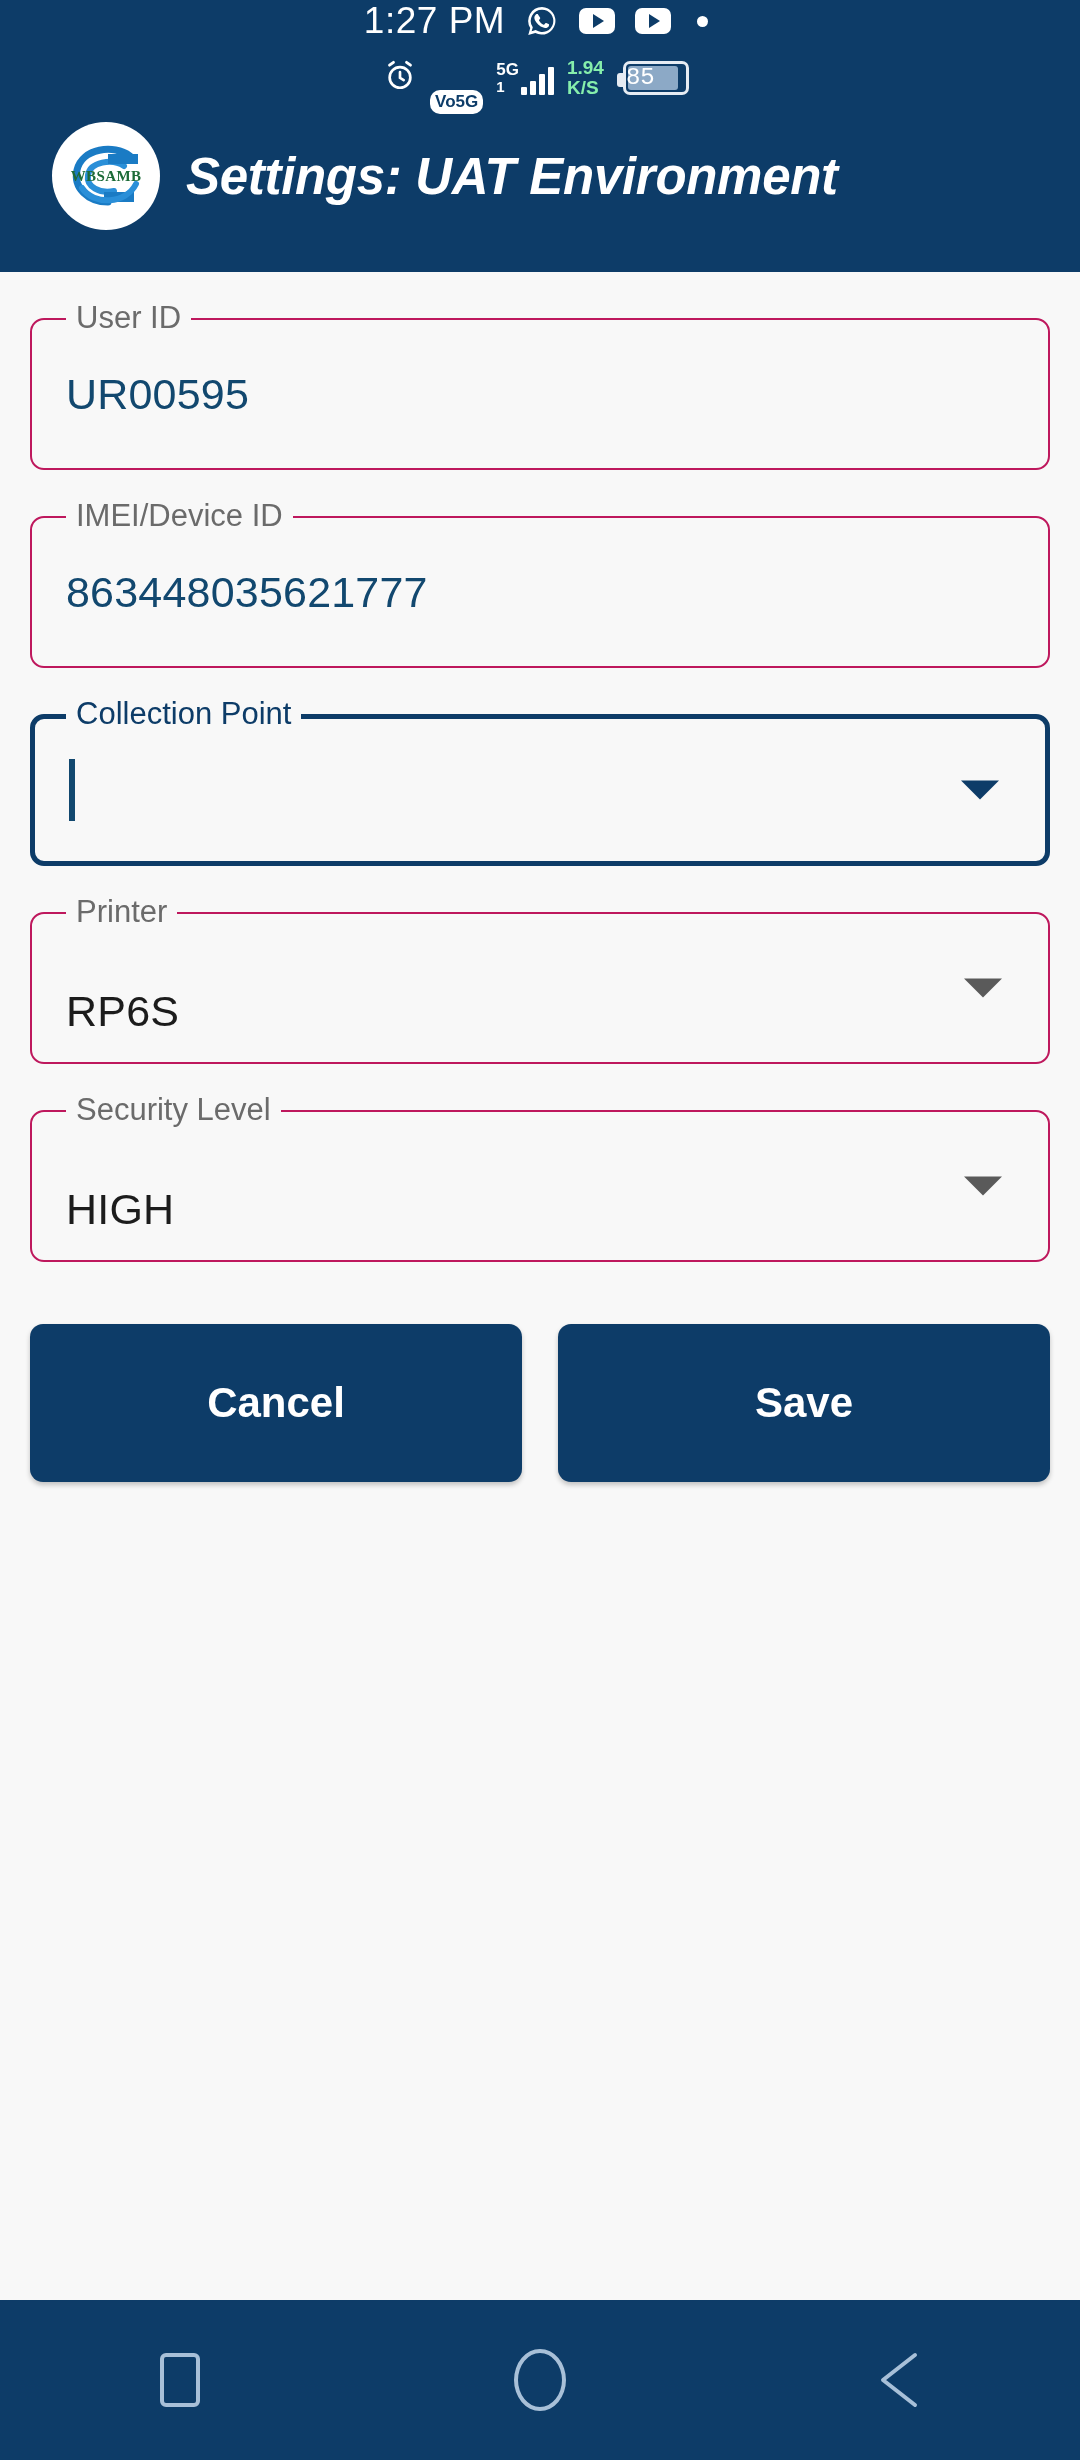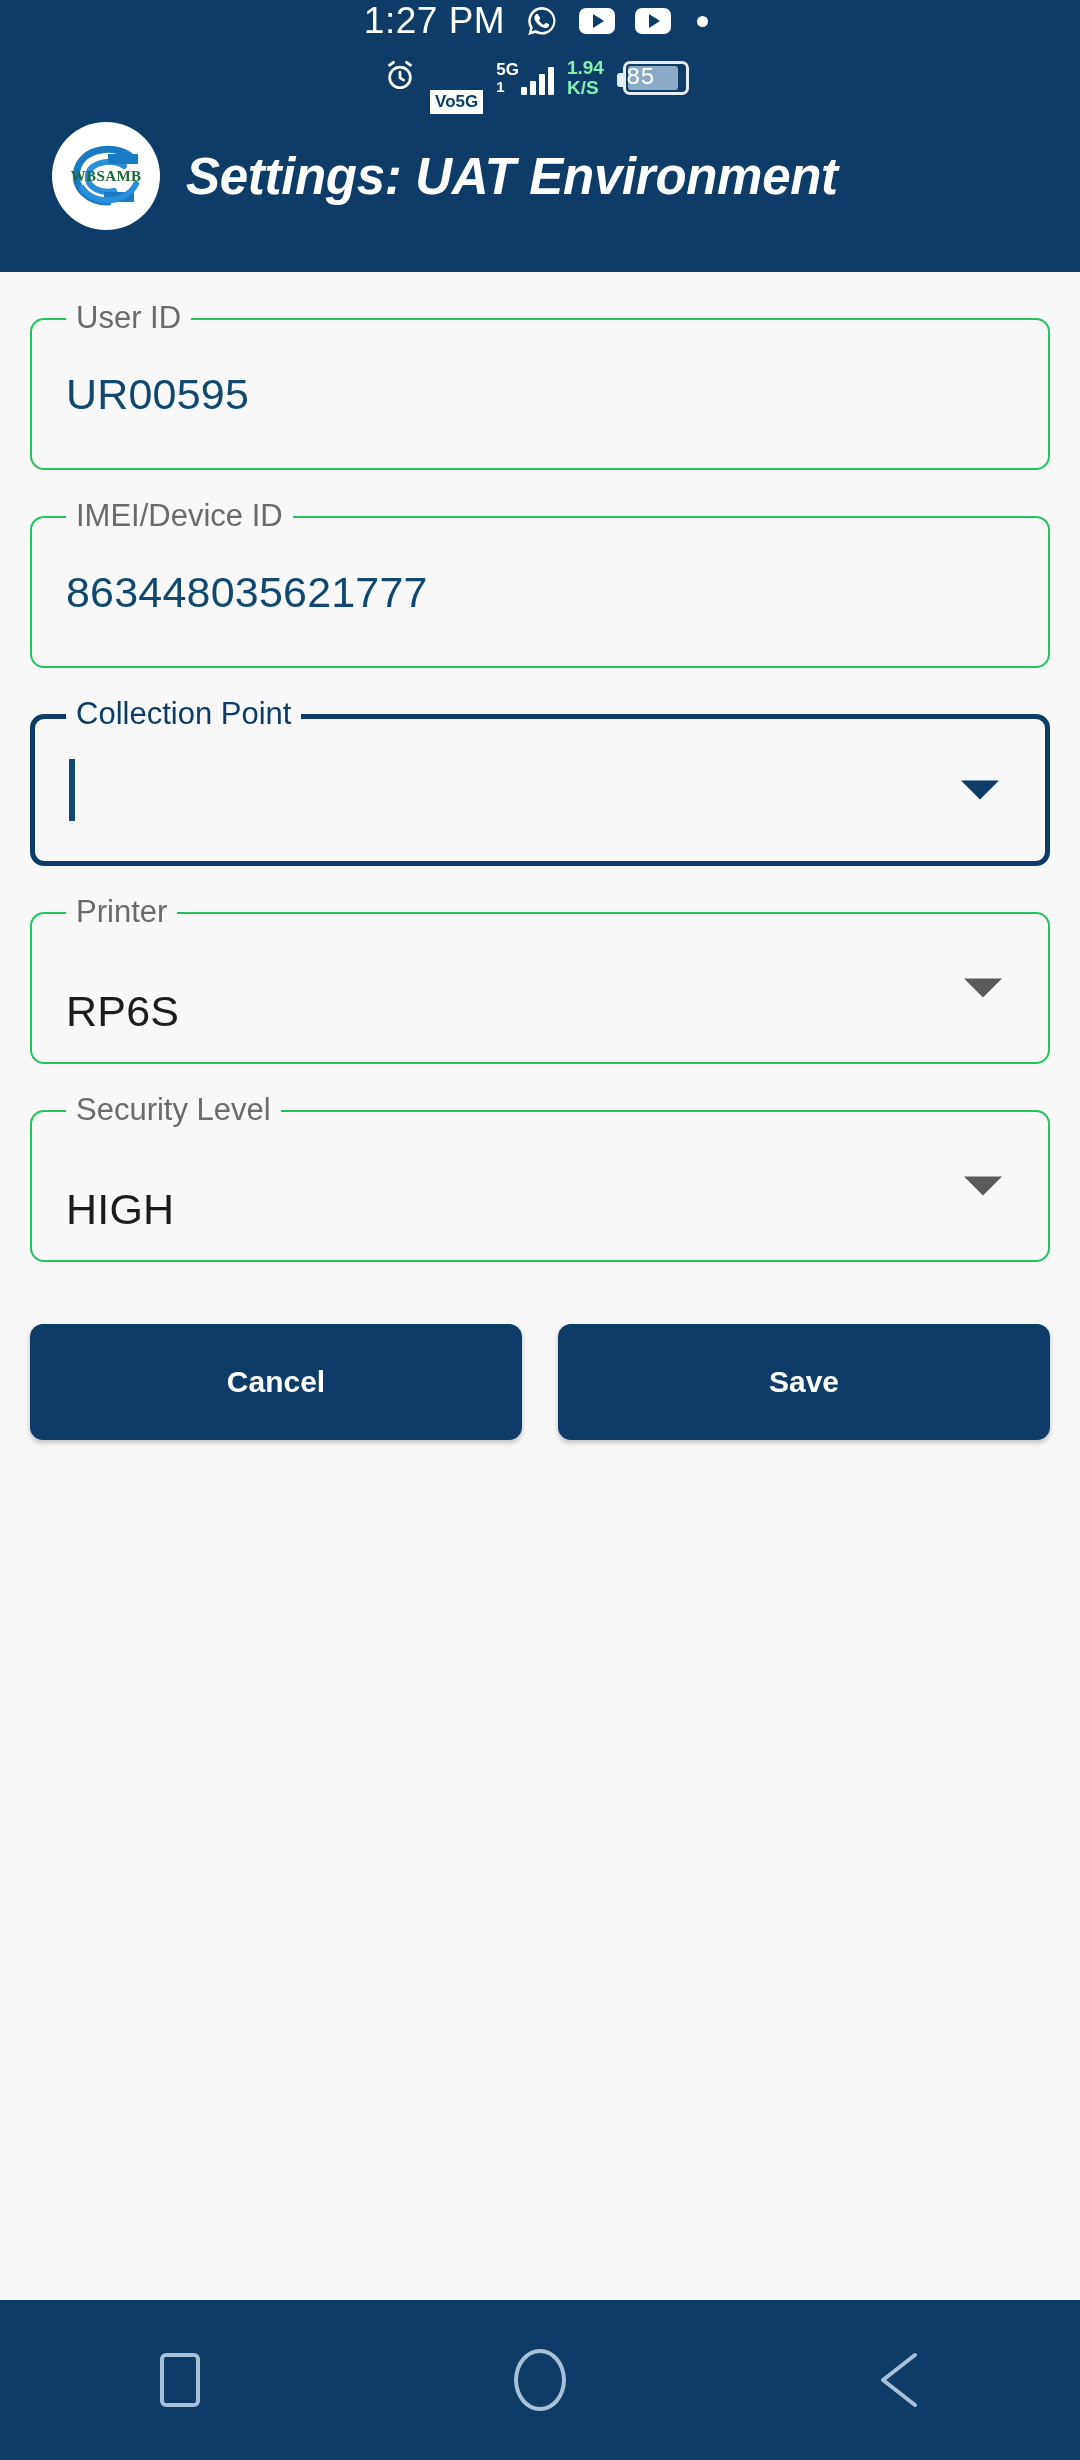--- a/index.html
+++ b/index.html
@@ -29,21 +29,21 @@
   }
   .ico-yt .tri {
     width:0;height:0;border-left:11px solid #0d3c68;
     border-top:7px solid transparent;border-bottom:7px solid transparent;
     margin-left:3px;
   }
   .sb-dot { width:11px; height:11px; border-radius:50%; background:#fff; margin-left:6px;}
 
   .vo5g {
     background:#fff; color:#0d3c68; font-size:17px; font-weight:700;
-    border-radius:0; padding:2px 5px; line-height:1.15;margin-top:48px;
+    border-radius:10px; padding:2px 5px; line-height:1.15;margin-top:48px;
   }
   .net5g { display:flex; align-items:flex-end; gap:2px; }
   .net5g .lbl { color:#fff; font-size:17px; font-weight:700; line-height:1.0; text-align:left; }
   .net5g .lbl .r2 { font-size:15px; }
   .bars { display:flex; align-items:flex-end; gap:3px; height:30px; }
   .bars i { width:6px; background:#fff; border-radius:1px; display:block; }
   .bars i:nth-child(1){height:8px;} .bars i:nth-child(2){height:14px;}
   .bars i:nth-child(3){height:21px;} .bars i:nth-child(4){height:28px;}
   .kbs { color:#86efac; font-size:19px; font-weight:700; line-height:1.05; }
   .batt {
@@ -77,21 +77,21 @@
     position:relative; z-index:3; font-family:"Liberation Serif", serif;
     font-size:15px; font-weight:700; color:#1d6b38; letter-spacing:.4px;
   }
   .apptitle { color:#fff; font-size:51px; font-weight:700; letter-spacing:-0.3px;font-style:italic; }
 
   
   .content { background:#f8f8f8; padding:0 30px; position:relative; }
 
   .field { position:relative; margin-top:46px; }
   .fbox {
-    border:2px solid #22c55e; border-radius:14px;
+    border:2px solid #be185d; border-radius:14px;
     height:152px; background:transparent;
     display:flex; align-items:center; padding:0 34px;
     position:relative;
   }
   .field.focused .fbox { border:5px solid #0d3c68; border-radius:14px; }
 
   .flabel {
     position:absolute; top:-16px; left:36px; padding:0 10px;
     background:#f8f8f8; color:#6b6b6b; font-size:31px; line-height:32px;
     z-index:4; white-space:nowrap;
@@ -110,22 +110,22 @@
     position:absolute; right:46px; top:50%; transform:translateY(-50%);
     width:0; height:0;
     border-left:19px solid transparent; border-right:19px solid transparent;
     border-top:19px solid #5a5a5a;
   }
   .field.focused .arrow { border-top-color:#0d3c68; }
 
   
   .buttons { display:flex; gap:36px; margin-top:62px; }
   .btn {
-    flex:1; height:116px; background:#0d3c68; border-radius:13px;
-    color:#fff; font-size:30px; font-weight:700;
+    flex:1; height:158px; background:#0d3c68; border-radius:13px;
+    color:#fff; font-size:42px; font-weight:700;
     display:flex; align-items:center; justify-content:center;
     border:none; font-family:"Liberation Sans", sans-serif;
     box-shadow:0 3px 5px rgba(0,0,0,.22);
   }
 
   
   .navbar {
     position:absolute; left:0; bottom:0; width:1080px; height:160px;
     background:#0d3c68; display:flex; align-items:center; justify-content:space-around;
   }

